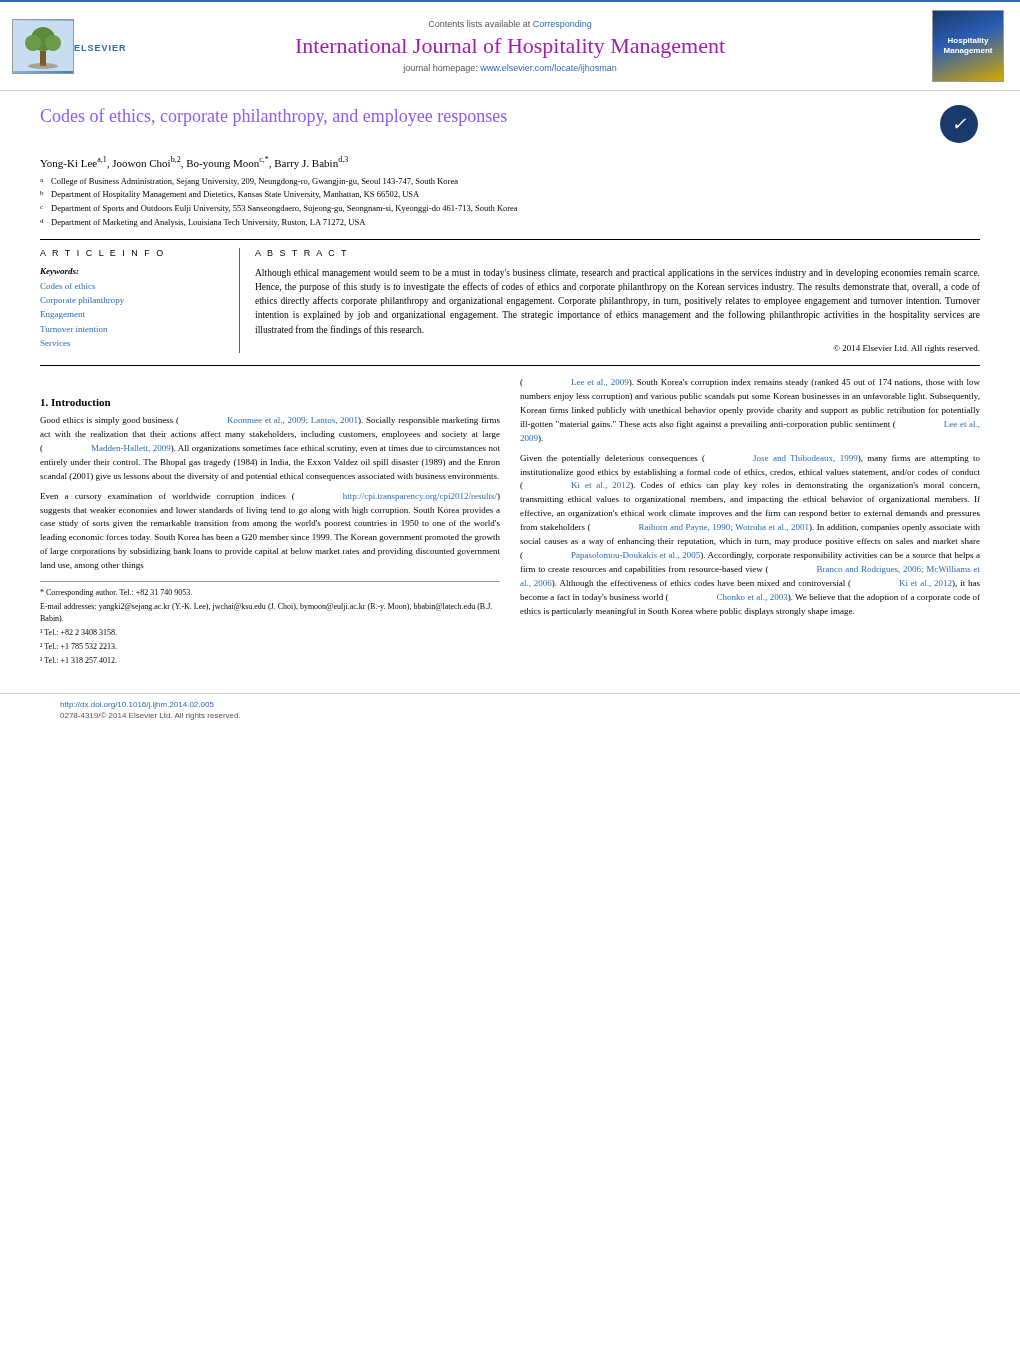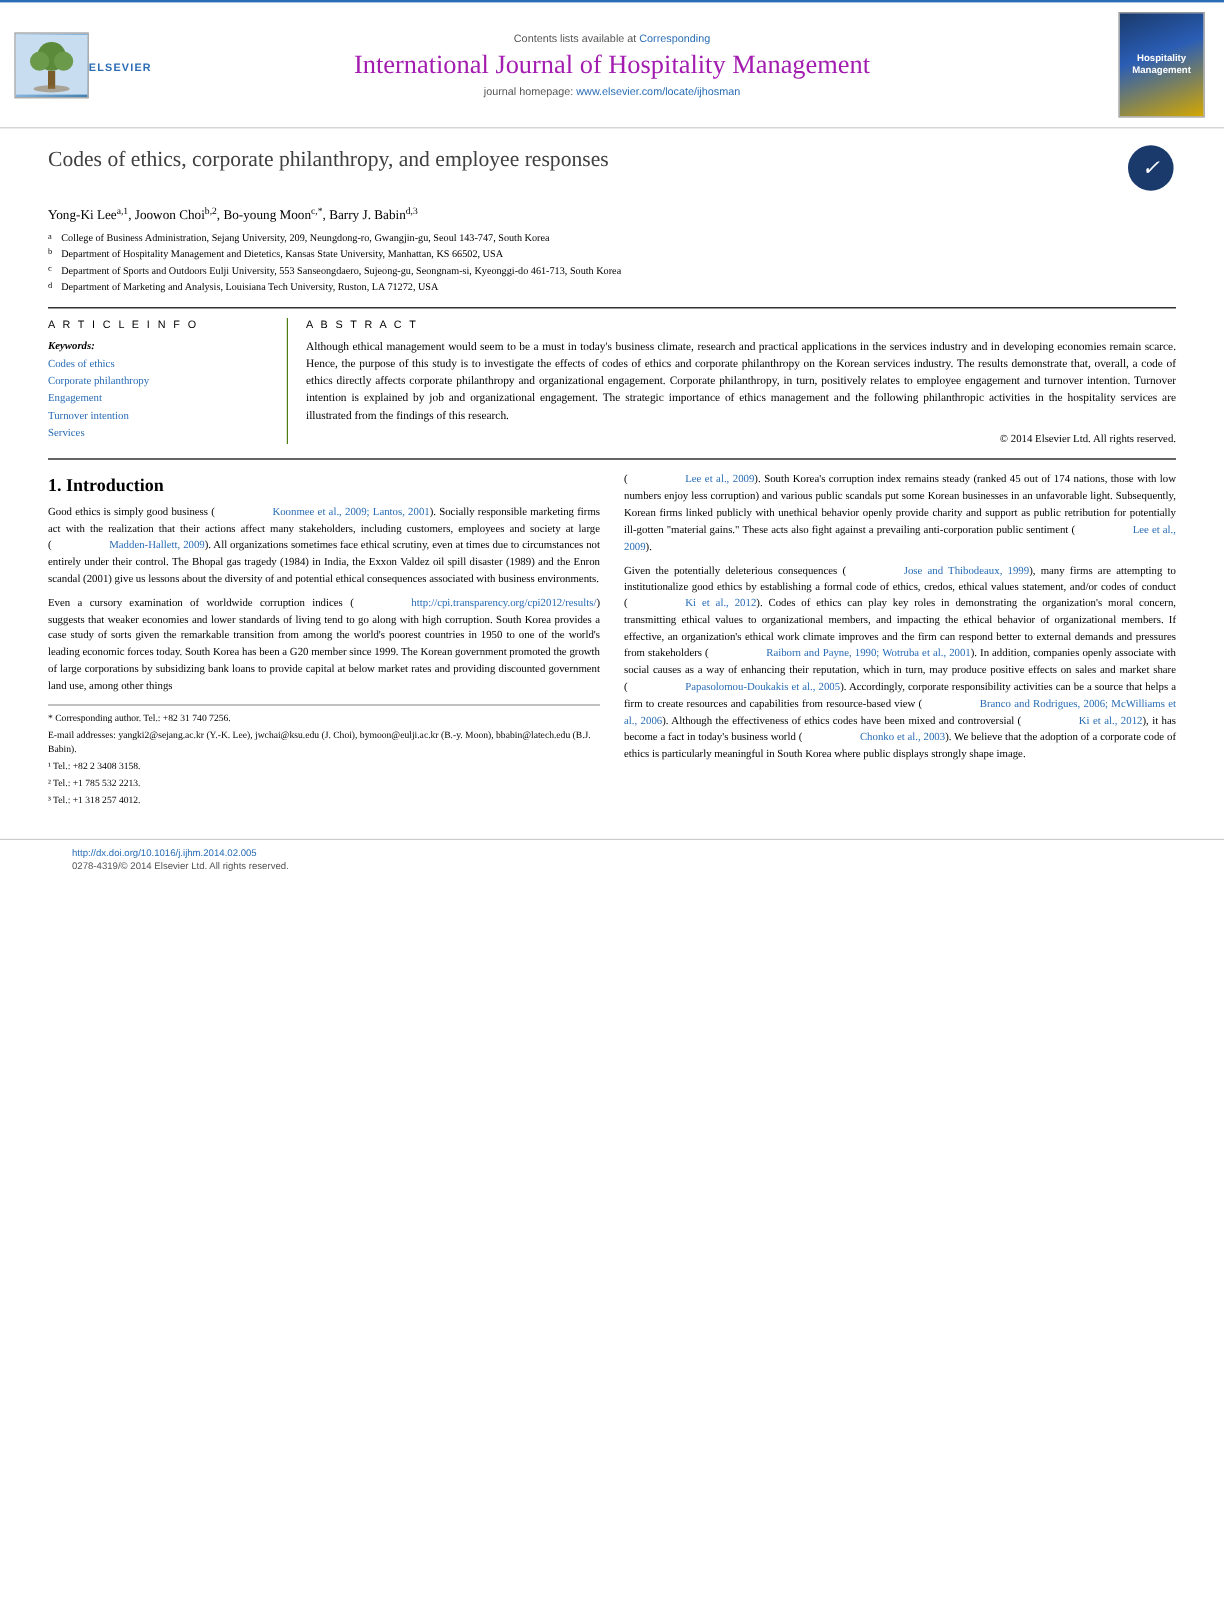--- a/index.html
+++ b/index.html
@@ -103,21 +103,21 @@
     .hospitality-logo {
       width: 80px;
       flex-shrink: 0;
       margin-left: 10px;
       display: flex;
       align-items: center;
       justify-content: center;
     }
     .hosp-logo-box {
       width: 72px;
-      height: 88px;
+      height: 72px;
       background: linear-gradient(160deg, #1a3a6b 0%, #2a5db5 40%, #d4a800 100%);
       border: 1px solid #999;
       display: flex;
       flex-direction: column;
       align-items: center;
       justify-content: center;
       padding: 4px;
     }
     .hosp-logo-text {
       color: #fff;
@@ -137,21 +137,21 @@
     .article-title-section {
       margin-bottom: 10px;
       display: flex;
       align-items: flex-start;
       justify-content: space-between;
     }
     .article-title {
       font-size: 18px;
       font-family: 'Times New Roman', Times, serif;
       font-weight: normal;
-      color: #404040;
+      color: #8b5cf6;
       line-height: 1.3;
       flex: 1;
     }
     .crossmark-logo {
       width: 40px;
       height: 40px;
       margin-left: 10px;
       flex-shrink: 0;
     }
     .crossmark-circle {
@@ -272,25 +272,25 @@
     .body-col-left {
       flex: 1;
       font-family: 'Times New Roman', Times, serif;
     }
     .body-col-right {
       flex: 1;
       font-family: 'Times New Roman', Times, serif;
     }
 
     .section-title {
-      font-size: 15px;
+      font-size: 11px;
       font-weight: bold;
       font-family: 'Times New Roman', Times, serif;
       margin-bottom: 6px;
-      margin-top: 4px;
+      margin-top: 20px;
     }
 
     .body-text {
       font-size: 9px;
       line-height: 1.55;
       text-align: justify;
       margin-bottom: 6px;
       font-family: 'Times New Roman', Times, serif;
     }
     .body-text a, .body-text .ref {
@@ -439,21 +439,21 @@
           <span>Introduction</span>
         </div>
         <div class="body-text">
           Good ethics is simply good business (<span class="ref">Koonmee et al., 2009; Lantos, 2001</span>). Socially responsible marketing firms act with the realization that their actions affect many stakeholders, including customers, employees and society at large (<span class="ref">Madden-Hallett, 2009</span>). All organizations sometimes face ethical scrutiny, even at times due to circumstances not entirely under their control. The Bhopal gas tragedy (1984) in India, the Exxon Valdez oil spill disaster (1989) and the Enron scandal (2001) give us lessons about the diversity of and potential ethical consequences associated with business environments.
         </div>
         <div class="body-text">
           Even a cursory examination of worldwide corruption indices (<a href="#" class="ref">http://cpi.transparency.org/cpi2012/results/</a>) suggests that weaker economies and lower standards of living tend to go along with high corruption. South Korea provides a case study of sorts given the remarkable transition from among the world's poorest countries in 1950 to one of the world's leading economic forces today. South Korea has been a G20 member since 1999. The Korean government promoted the growth of large corporations by subsidizing bank loans to provide capital at below market rates and providing discounted government land use, among other things
         </div>
 
         <div class="footnotes-area">
-          <div class="footnote-line">* Corresponding author. Tel.: +82 31 740 7256.</div>
+          <div class="footnote-line">* Corresponding author. Tel.: +82 31 740 9053.</div>
           <div class="footnote-line">
             E-mail addresses: <a class="ref">yangki2@sejang.ac.kr</a> (Y.-K. Lee), <a class="ref">jwchai@ksu.edu</a> (J. Choi), <a class="ref">bymoon@eulji.ac.kr</a> (B.-y. Moon), <a class="ref">bbabin@latech.edu</a> (B.J. Babin).
           </div>
           <div class="footnote-line">¹ Tel.: +82 2 3408 3158.</div>
           <div class="footnote-line">² Tel.: +1 785 532 2213.</div>
           <div class="footnote-line">³ Tel.: +1 318 257 4012.</div>
         </div>
       </div>
 
       <div class="body-col-right">

